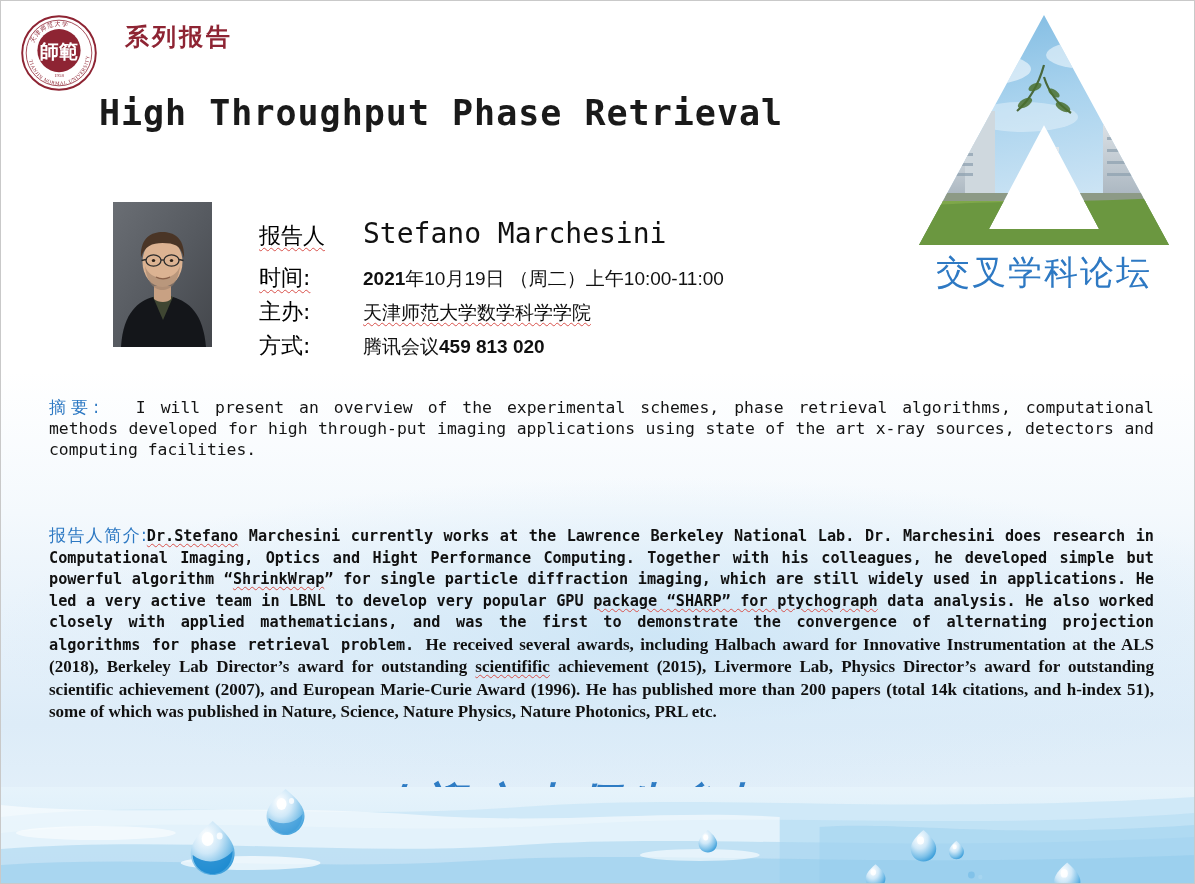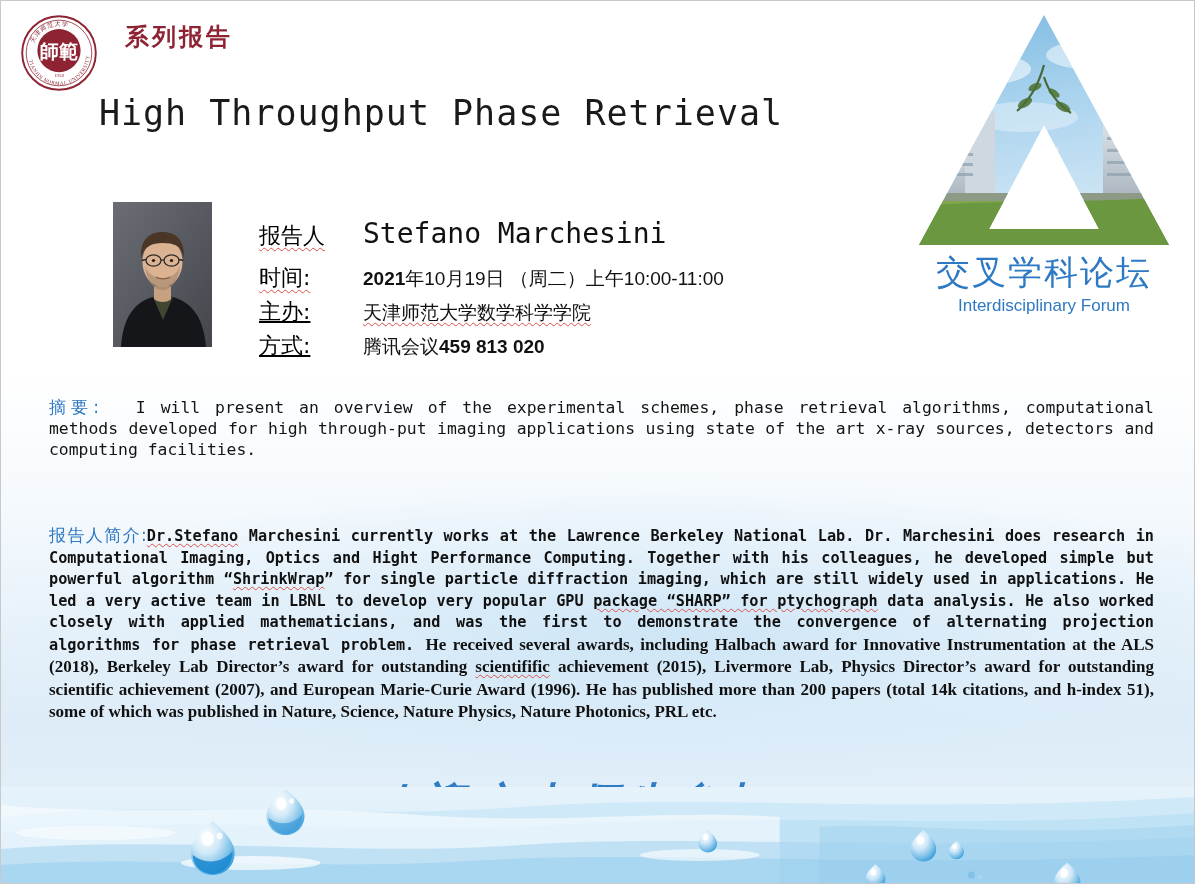--- a/index.html
+++ b/index.html
@@ -68,21 +68,21 @@
 
   
   .main-title {
     position: absolute;
     left: 0;
     top: 92px;
     width: 880px;
     text-align: center;
     font-family: "DejaVu Sans Mono", monospace;
     font-size: 35px;
-    font-weight: 400;
+    font-weight: 700;
     color: #1a1a1a;
     letter-spacing: 1px;
     white-space: nowrap;
   }
 
   
   .speaker-photo {
     position: absolute;
     left: 112px;
     top: 201px;
@@ -105,21 +105,20 @@
     align-items: baseline;
     margin-bottom: 4px;
   }
   .info-label {
     font-family: "DejaVu Sans", sans-serif;
     font-size: 22px;
     color: #000;
     width: 104px;
     flex: 0 0 104px;
     white-space: nowrap;
-    text-decoration: underline;
   }
   .info-label.wavy {
     text-decoration: underline wavy #d8514b;
     text-underline-offset: 4px;
     text-decoration-thickness: 1px;
   }
   .speaker-row { margin-bottom: 12px; }
   .speaker-name {
     font-family: "DejaVu Sans Mono", monospace;
     font-size: 28px;
@@ -400,21 +399,20 @@
         <rect x="0" y="186" width="262" height="10" fill="#8d9a86"></rect>
 
         <rect x="0" y="194" width="262" height="51" fill="url(#grass)"></rect>
         <path d="M 0 200 C 70 192 180 196 262 190 L 262 245 L 0 245 Z" fill="#6b9740"></path>
 
         <rect x="128" y="178" width="3" height="9" fill="#5a6a72"></rect>
         <rect x="136" y="179" width="3" height="8" fill="#6a7880"></rect>
       </g>
     </svg>
     <div class="forum-cn">交叉学科论坛</div>
-    <div class="forum-en">Interdisciplinary Forum</div>
   </div>
 
   <div class="abstract">
     <span class="abstract-label">摘要:</span>
     <span style="display:inline-block;width:22px"></span><span>I will present an overview of the experimental schemes, phase retrieval algorithms, computational methods developed for high through-put imaging applications using state of the art x-ray sources, detectors and computing facilities.</span>
   </div>
 
   <div class="bio">
     <span class="bio-label">报告人简介:</span><span class="sq">Dr.Stefano</span><span> Marchesini currently works at the Lawrence Berkeley National Lab. Dr. Marchesini does research in Computational Imaging, Optics and Hight Performance Computing. Together with his colleagues, he developed simple but powerful algorithm “</span><span class="sq">ShrinkWrap</span><span>” for single particle diffraction imaging, which are still widely used in applications. He led a very active team in LBNL to develop very popular GPU </span><span class="sq">package “SHARP” for ptychograph</span><span> data analysis. He also worked closely with applied mathematicians, and was the first to demonstrate the convergence of alternating projection algorithms for phase retrieval problem. </span><span class="serifpart">He received several awards, including Halbach award for Innovative Instrumentation at the ALS (2018), Berkeley Lab Director’s award for outstanding </span><span class="serifpart sq">scientifific</span><span class="serifpart"> achievement (2015), Livermore Lab, Physics Director’s award for outstanding scientific achievement (2007), and European Marie-Curie Award (1996). He has published more than 200 papers (total 14k citations, and h-index 51),  some of which was published in Nature, Science, Nature Physics, Nature Photonics, PRL etc.</span>
   </div>

